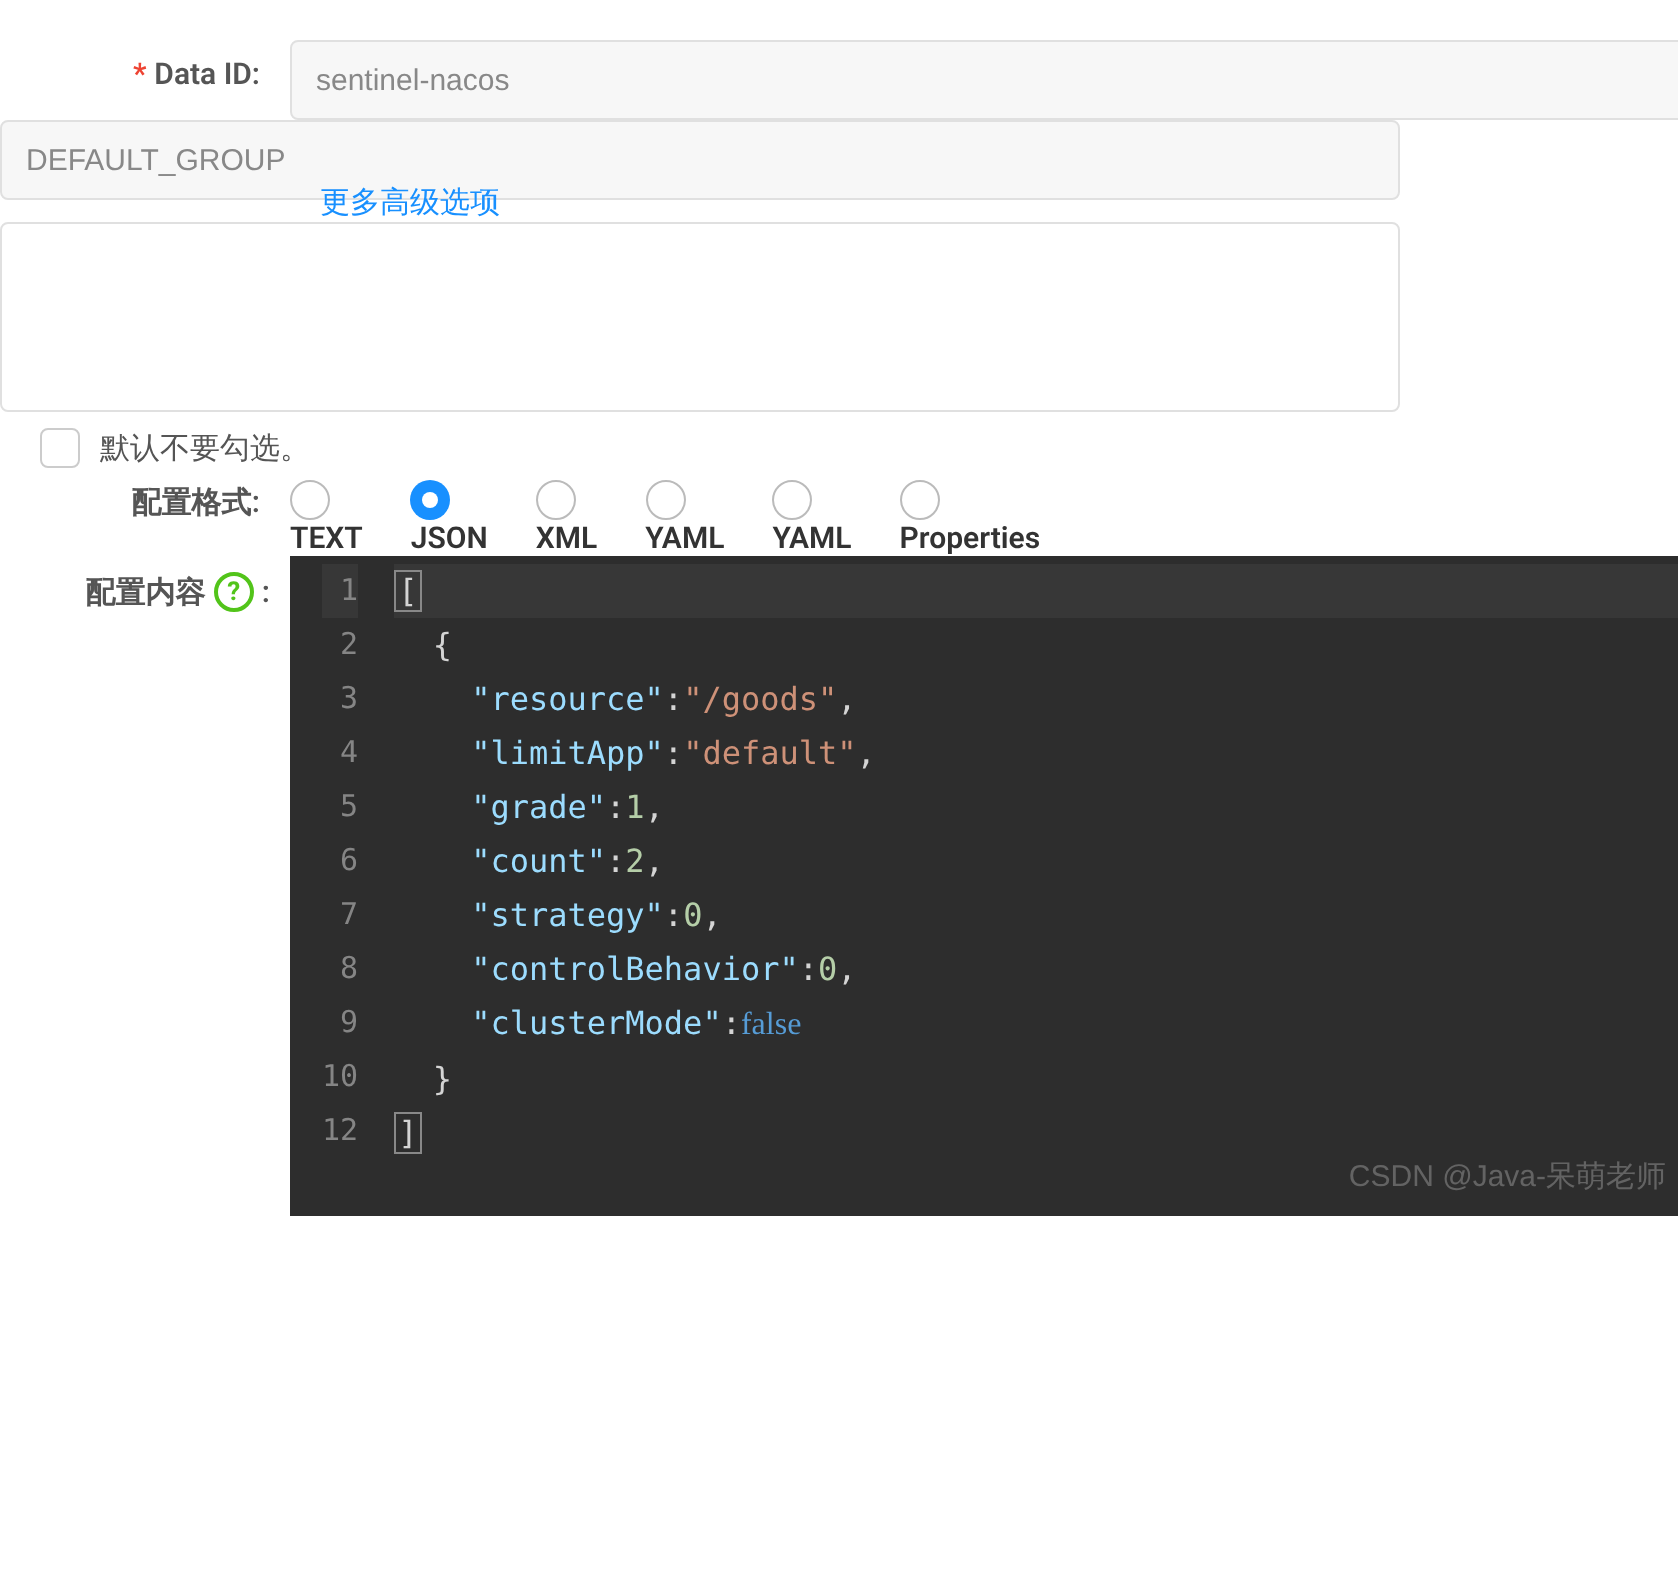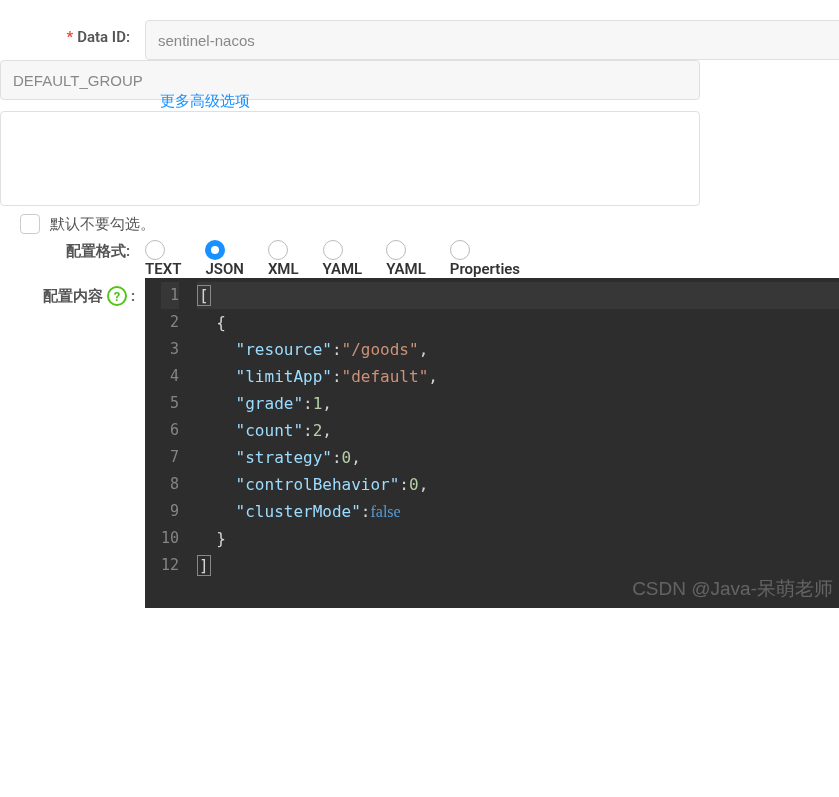--- a/index.html
+++ b/index.html
@@ -176,21 +176,21 @@
     .key { color: #9cdcfe; }
     .str { color: #ce9178; }
     .num { color: #b5cea8; }
     .bool { color: #569cd6; font-family: Liberation Serif, serif; }
     .punc { color: #d4d4d4; }
     .watermark {
       position: absolute;
       bottom: 6px;
       right: 12px;
       color: rgba(200,200,200,0.35);
-      font-size: 19px;
+      font-size: 15px;
       font-family: -apple-system, sans-serif;
     }
     .code-line { display: block; }
     .code-line.active { background: rgba(255,255,255,0.05); }
   </style>
 </head>
 <body>
 
 <div class="form-row">
   <div class="form-label">

